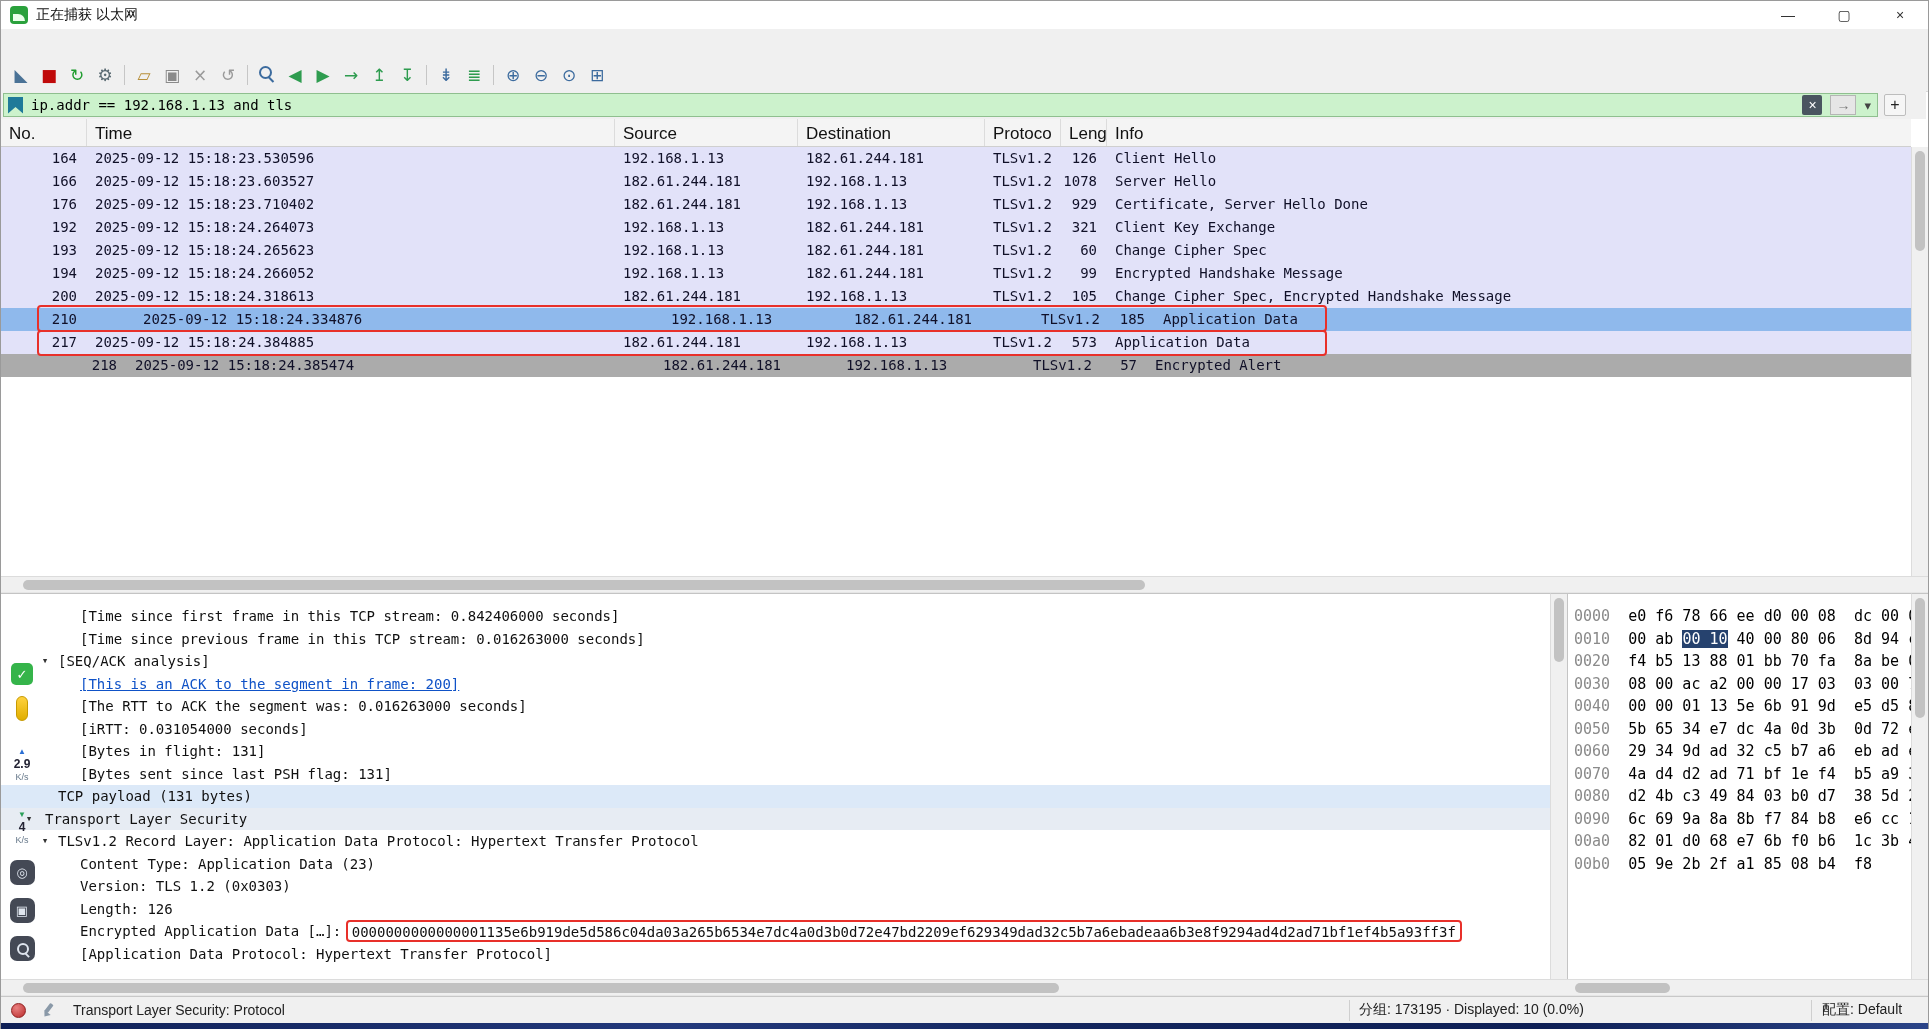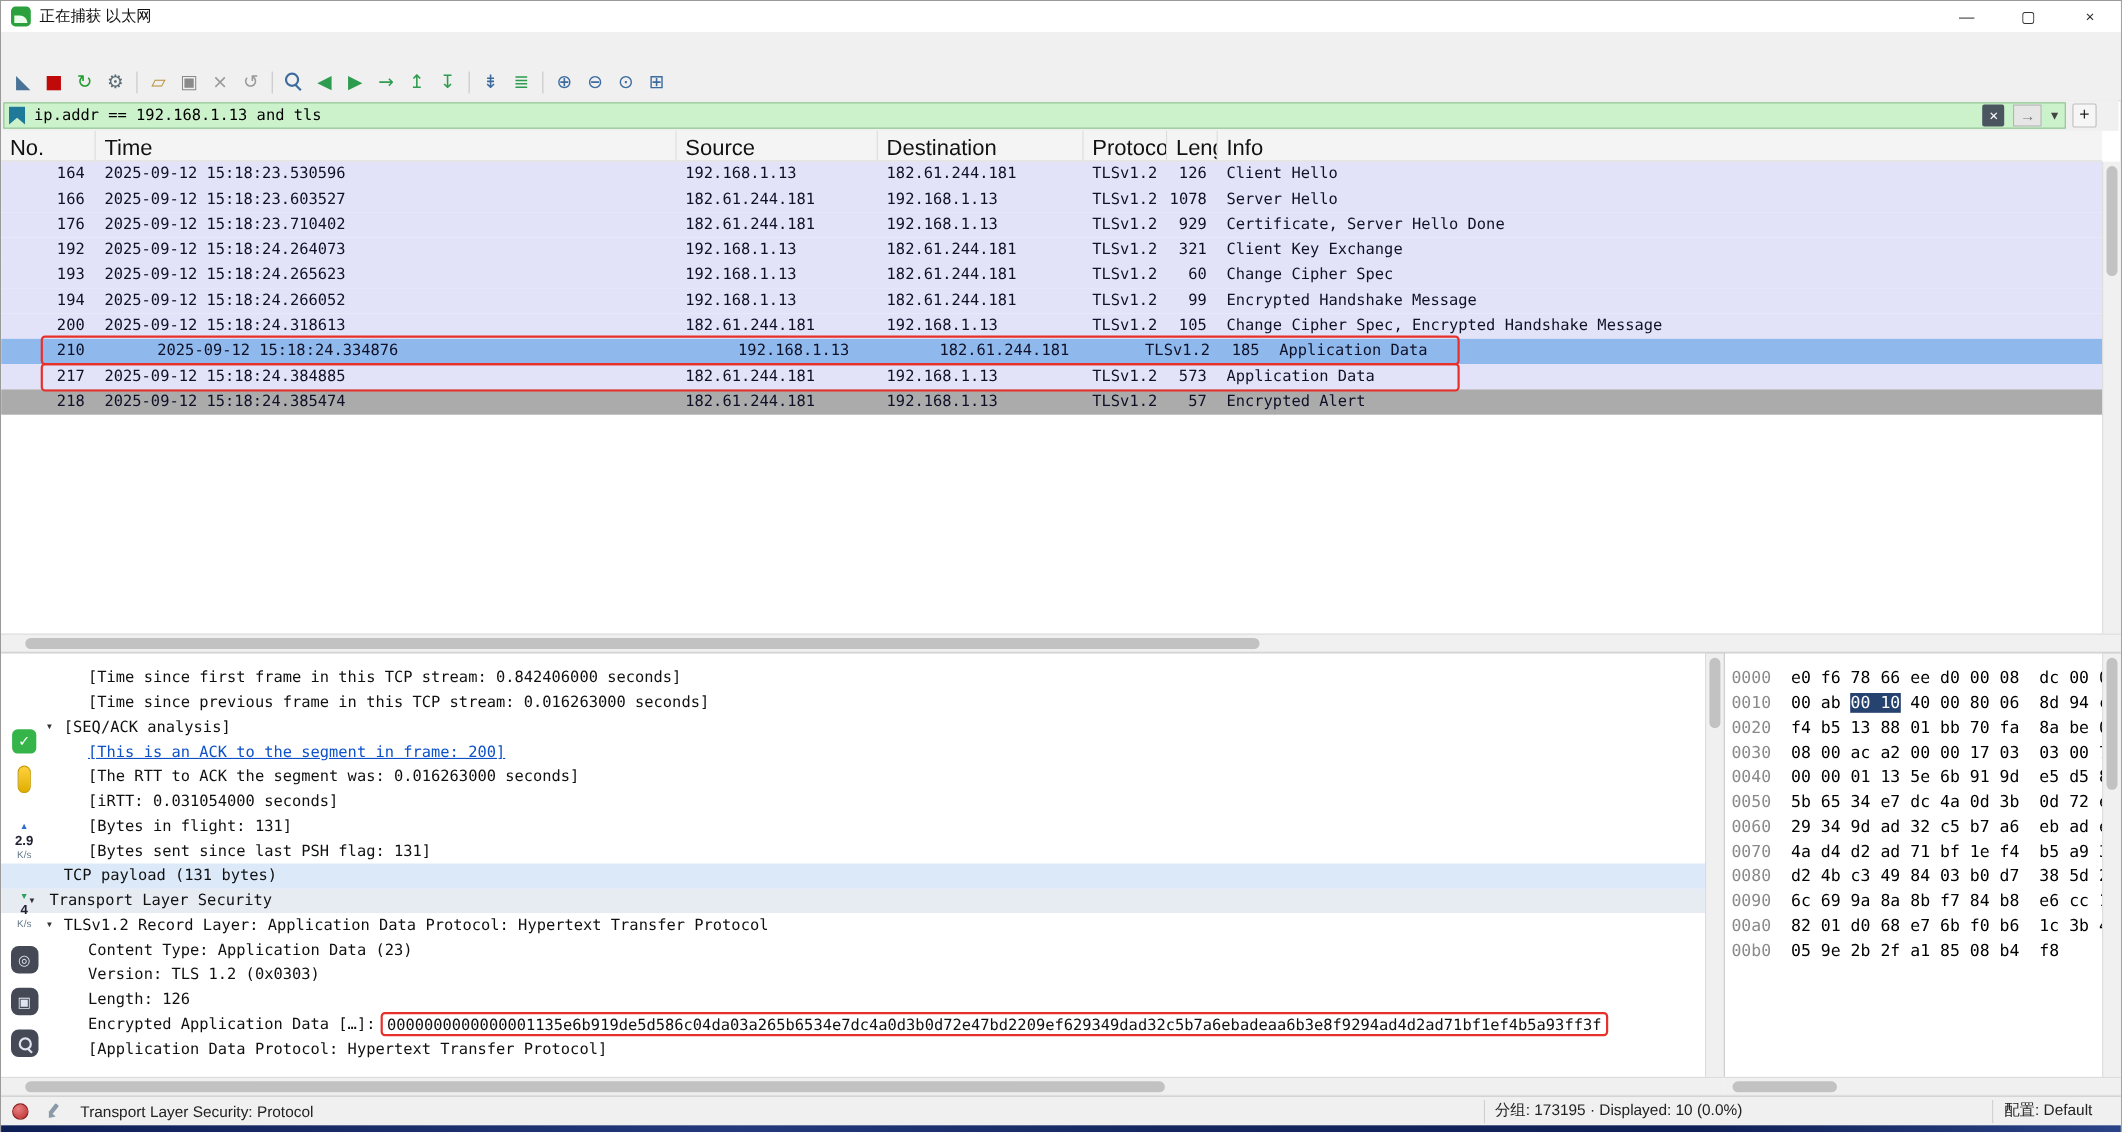--- a/index.html
+++ b/index.html
@@ -31,28 +31,28 @@
   .filterbar{position:absolute;top:90px;left:0;right:2px;height:28px;background:#f0f0f0;display:flex;align-items:center;padding:0 4px 0 2px;box-sizing:border-box;}
   .finput{flex:1;height:24px;background:#ccf2cc;border:1px solid #8fbf8f;display:flex;align-items:center;padding-left:4px;box-sizing:border-box;}
   .fbookmark{width:15px;height:17px;background:#1f7a99;clip-path:polygon(0 0,100% 0,100% 100%,50% 62%,0 100%);margin-right:8px;flex:0 0 auto;}
   .ftext{font-family:"DejaVu Sans Mono","Liberation Mono",monospace;font-size:14px;color:#000;white-space:pre;flex:1;overflow:hidden;}
   .fclear{width:20px;height:20px;background:#4a5560;color:#fff;border-radius:2px;display:flex;align-items:center;justify-content:center;font-size:14px;margin-right:8px;flex:0 0 auto;}
   .fapply{width:26px;height:20px;background:#e6e6e6;border:1px solid #b5b5b5;color:#777;display:flex;align-items:center;justify-content:center;font-size:14px;margin-right:8px;flex:0 0 auto;box-sizing:border-box;}
   .fdrop{color:#444;font-size:13px;margin-right:6px;flex:0 0 auto;}
   .fadd{width:22px;height:22px;background:#f6f6f6;border:1px solid #bdbdbd;border-radius:2px;display:flex;align-items:center;justify-content:center;font-size:16px;color:#222;margin-left:6px;margin-right:16px;flex:0 0 auto;box-sizing:border-box;}
 
   
-  .plist-header{position:absolute;top:118px;left:0;right:17px;height:28px;background:#f4f4f4;border-bottom:1px solid #cfcfcf;display:flex;font-size:20px;color:#111;box-sizing:border-box;}
+  .plist-header{position:absolute;top:118px;left:0;right:17px;height:28px;background:#f4f4f4;border-bottom:1px solid #cfcfcf;display:flex;font-size:17px;color:#111;box-sizing:border-box;}
   .hcell{border-right:1px solid #dcdcdc;padding:5px 0 0 8px;box-sizing:border-box;white-space:pre;overflow:hidden;flex:0 0 auto;}
   .hcell.last{flex:1;border-right:none;}
   .plist-body{position:absolute;top:146px;left:0;right:17px;height:429px;background:#fff;overflow:hidden;}
   .prow{height:23px;display:flex;font-family:"DejaVu Sans Mono","Liberation Mono",monospace;font-size:14px;line-height:23px;color:#101028;}
   .prow.tls{background:#e2e2f9;}
   .prow.selected{background:#8fb9ec;}
-  .prow.gray{background:#ababab;}
+  .prow.gray{background:#ababab;padding-left:40px;}
   .pcell{box-sizing:border-box;padding-left:8px;white-space:pre;overflow:hidden;flex:0 0 auto;}
   .pcell.r{text-align:right;padding-left:0;padding-right:10px;}
   .pcell.last{flex:1;}
 
   
   .vscroll{position:absolute;top:146px;right:0;width:17px;height:429px;background:#f0f0f0;border-left:1px solid #dcdcdc;box-sizing:border-box;}
   .vthumb{position:absolute;left:3px;width:10px;background:#c2c2c2;border-radius:5px;}
   .hscroll{position:absolute;height:17px;background:#f0f0f0;border-top:1px solid #dcdcdc;border-bottom:1px solid #e6e6e6;box-sizing:border-box;}
   .hthumb{position:absolute;top:3px;height:10px;background:#c2c2c2;border-radius:5px;}
 

